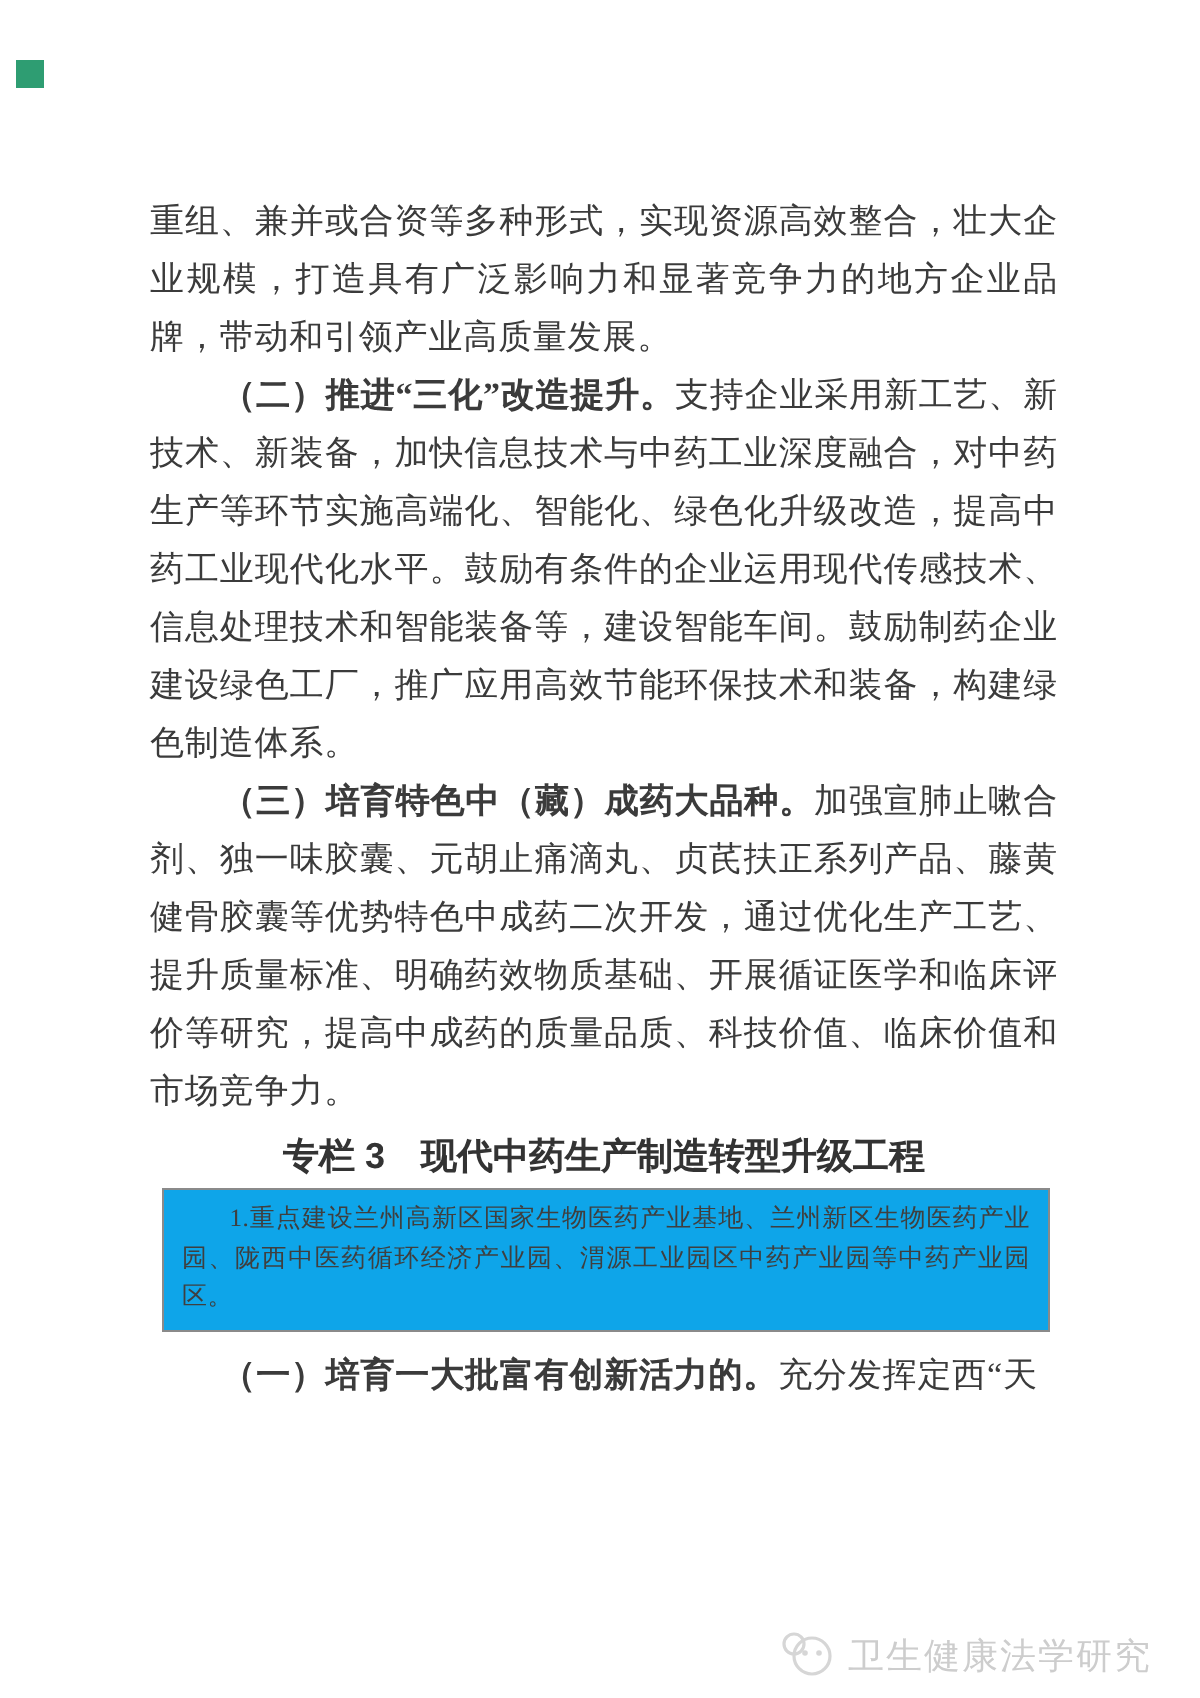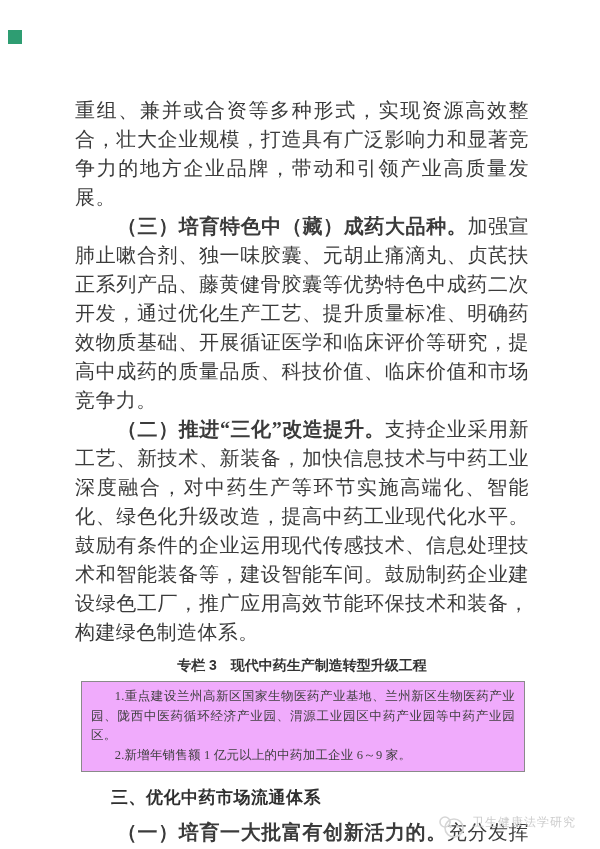--- a/index.html
+++ b/index.html
@@ -21,43 +21,43 @@
     height: 14px;
   }
   .content {
     position: absolute;
     left: 75px;
     top: 96px;
     width: 454px;
   }
   .para {
     margin: 0;
-    font-size: 20px;
+    font-size: 17px;
     line-height: 29px;
     letter-spacing: 0.4px;
     text-align: justify;
   }
   .para.indent { text-indent: 2.1em; }
   .lead { font-weight: bold; }
   .box-title {
     margin: 5px 0 0 0;
     height: 26px;
     line-height: 26px;
     text-align: center;
     font-family: "Liberation Sans", "DejaVu Sans", sans-serif;
     font-weight: bold;
-    font-size: 14px;
+    font-size: 18px;
     color: #333333;
   }
   .box {
     margin: 3px 0 0 6px;
     width: 424px;
     border: 1px solid #8a8a8a;
     padding: 5px 9px 6px 9px;
-    background: #f0abfc;
+    background: #0ea5e9;
   }
   .box-item {
     margin: 0;
     font-size: 12.5px;
     line-height: 19.5px;
     letter-spacing: 0.2px;
     text-align: justify;
     text-indent: 1.9em;
     color: #3f3f3f;
   }
@@ -72,53 +72,51 @@
     color: #2f2f2f;
   }
   .closing {
     margin-top: 7px;
   }
   .watermark {
     position: absolute;
     right: 24px;
     bottom: 9px;
     display: flex;
-    align-items: flex-start;
+    align-items: flex-end;
     gap: 5px;
     color: #cdcdcd;
     font-family: "Liberation Sans", "DejaVu Sans", sans-serif;
-    font-size: 12px;
+    font-size: 18px;
     letter-spacing: 1px;
     user-select: none;
   }
   .watermark svg { display: block; }
 </style>
 </head>
 <body>
 
 <div class="page">
 
   <div class="corner-marker" style="background:#2e9d72"></div>
 
   <div class="content">
 
     <p class="para"><span>重组、兼并或合资等多种形式，实现资源高效整合，壮大企业规模，打造具有广泛影响力和显著竞争力的地方企业品牌，带动和引领产业高质量发展。</span></p>
 
+    <p class="para indent"><span class="lead">（二）推进“三化”改造提升。</span><span>支持企业采用新工艺、新技术、新装备，加快信息技术与中药工业深度融合，对中药生产等环节实施高端化、智能化、绿色化升级改造，提高中药工业现代化水平。鼓励有条件的企业运用现代传感技术、信息处理技术和智能装备等，建设智能车间。鼓励制药企业建设绿色工厂，推广应用高效节能环保技术和装备，构建绿色制造体系。</span></p>
+
     <p class="para indent"><span class="lead">（三）培育特色中（藏）成药大品种。</span><span>加强宣肺止嗽合剂、独一味胶囊、元胡止痛滴丸、贞芪扶正系列产品、藤黄健骨胶囊等优势特色中成药二次开发，通过优化生产工艺、提升质量标准、明确药效物质基础、开展循证医学和临床评价等研究，提高中成药的质量品质、科技价值、临床价值和市场竞争力。</span></p>
-
-    <p class="para indent"><span class="lead">（二）推进“三化”改造提升。</span><span>支持企业采用新工艺、新技术、新装备，加快信息技术与中药工业深度融合，对中药生产等环节实施高端化、智能化、绿色化升级改造，提高中药工业现代化水平。鼓励有条件的企业运用现代传感技术、信息处理技术和智能装备等，建设智能车间。鼓励制药企业建设绿色工厂，推广应用高效节能环保技术和装备，构建绿色制造体系。</span></p>
 
     <div class="box-title">专栏 3　现代中药生产制造转型升级工程</div>
 
     <div class="box">
       <p class="box-item">1.重点建设兰州高新区国家生物医药产业基地、兰州新区生物医药产业园、陇西中医药循环经济产业园、渭源工业园区中药产业园等中药产业园区。</p>
-      <p class="box-item">2.新增年销售额 1 亿元以上的中药加工企业 6～9 家。</p>
     </div>
 
-    <div class="section-heading">三、优化中药市场流通体系</div>
 
     <p class="para indent closing"><span class="lead">（一）培育一大批富有创新活力的。</span><span>充分发挥定西“天</span></p>
 
   </div>
 
   <div class="watermark">
     <span>
       <svg width="30" height="26" viewBox="0 0 30 26">
         <circle cx="8" cy="8" r="5" fill="none" stroke="#d6d6d6" stroke-width="1.6"></circle>
         <circle cx="17" cy="14" r="9" fill="none" stroke="#d6d6d6" stroke-width="1.6"></circle>

